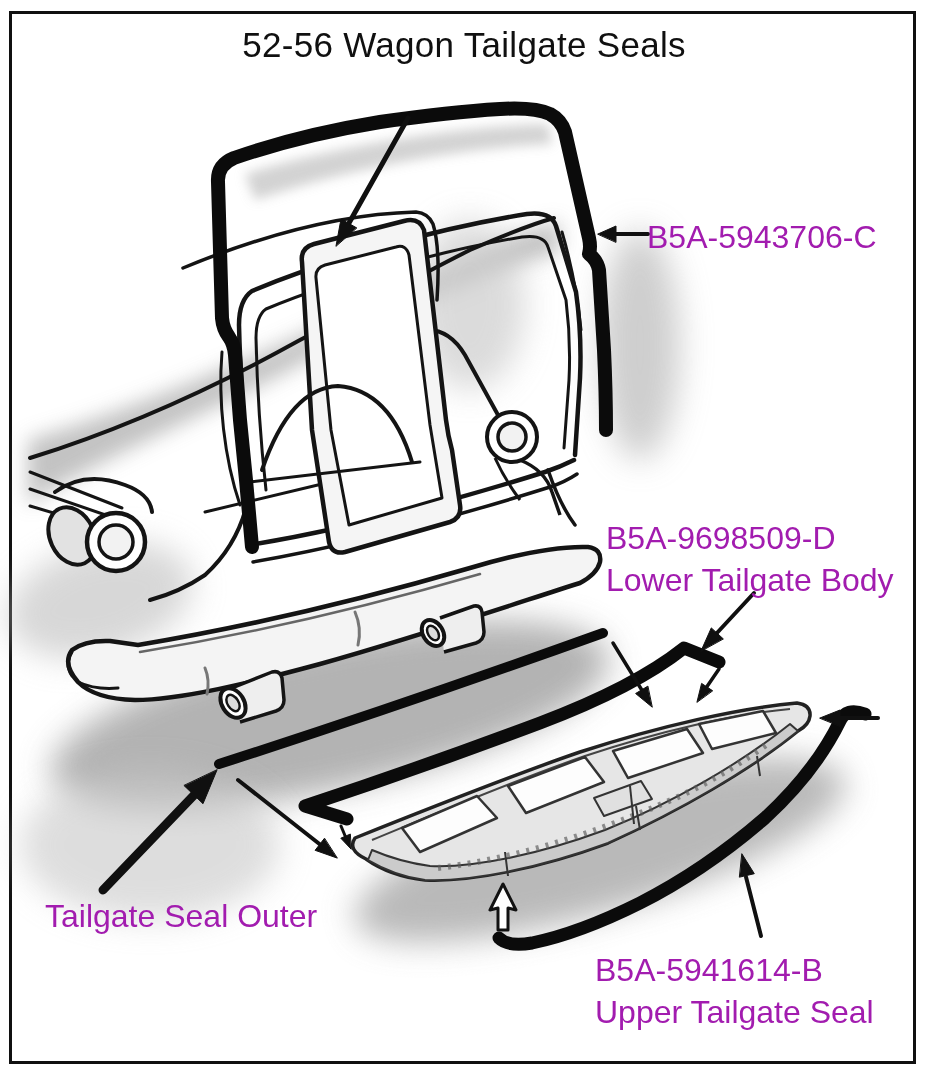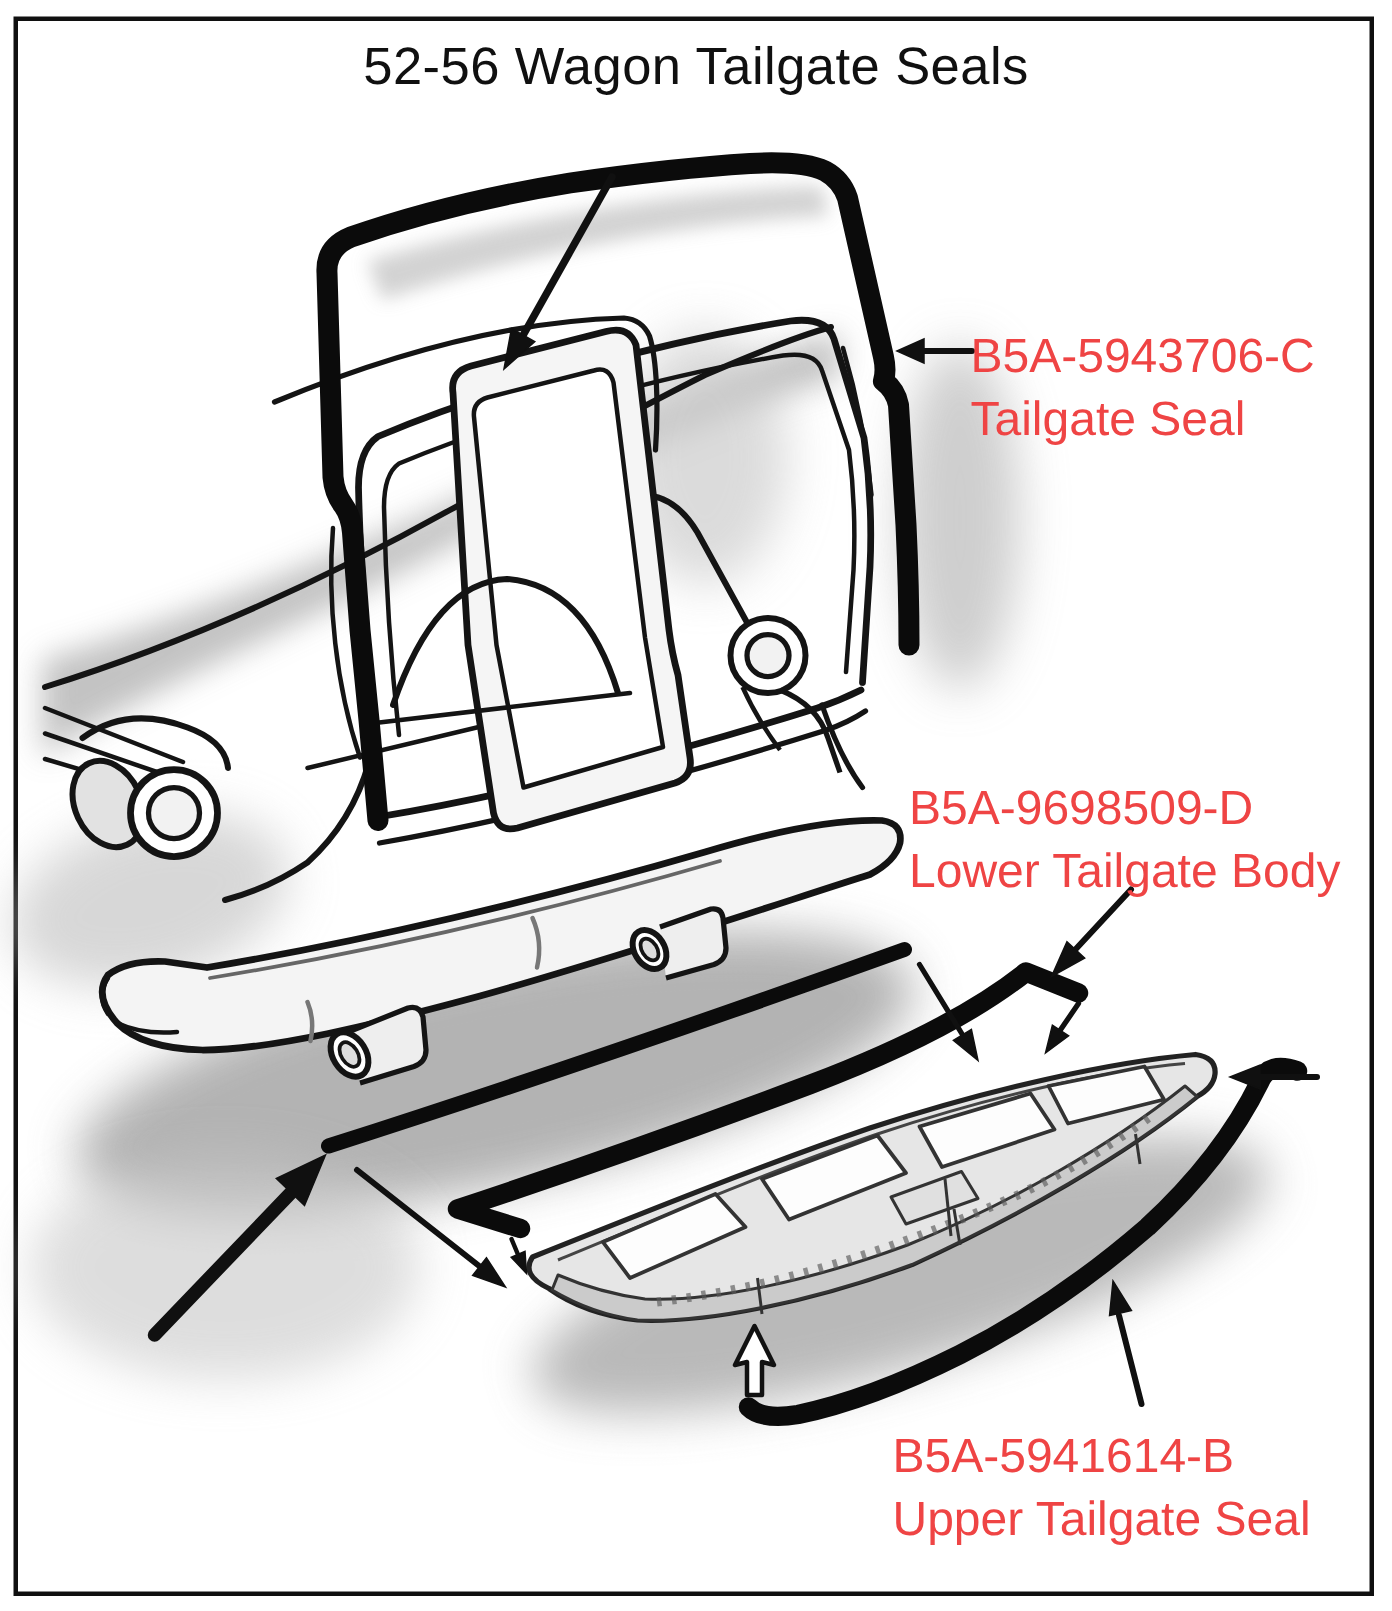--- a/index.html
+++ b/index.html
@@ -2,21 +2,21 @@
 <html><head>
 <meta charset="utf-8">
 <style>
   html,body{margin:0;padding:0;background:#ffffff;}
   body{width:928px;height:1074px;font-family:"Liberation Sans",sans-serif;overflow:hidden;}
   .page{position:relative;width:928px;height:1074px;background:#ffffff;overflow:hidden;text-decoration:underline;}
   .frame{position:absolute;left:9px;top:11px;width:901px;height:1047px;border:3px solid #101010;}
   .title{position:absolute;left:0;top:25px;width:928px;text-align:center;
          font-size:35px;color:#101010;letter-spacing:.3px;}
   .art{position:absolute;left:0;top:0;width:928px;height:1074px;}
-  .callout{position:absolute;color:#ef4444;font-size:32px;line-height:42px;white-space:nowrap;}
+  .callout{position:absolute;color:#a21caf;font-size:32px;line-height:42px;white-space:nowrap;}
   .callout span{display:block;}
   #co-body{left:647px;top:216px;}
   #co-lower{left:606px;top:517px;}
   #co-outer{left:45px;top:895px;}
   #co-upper{left:595px;top:949px;}
 </style>
 </head>
 <body>
 
 <div class="page">
@@ -181,29 +181,29 @@
       <g>
         <line x1="103" y1="890" x2="197" y2="792" stroke-width="9"></line>
         <polygon points="217,770 203,803.7 184.2,785.7" stroke-width="1"></polygon>
       </g>
       <polygon points="503,884 490,910 498,908 498,930 508,930 508,908 516,910" fill="#ffffff" stroke="#111111" stroke-width="3" stroke-linejoin="round"></polygon>
     </g>
   </svg>
 
   <div class="callout" id="co-body">
     <span>B5A-5943706-C</span>
-    <span>Tailgate Seal</span>
   </div>
 
   <div class="callout" id="co-lower">
     <span>B5A-9698509-D</span>
     <span>Lower Tailgate Body</span>
   </div>
 
   <div class="callout" id="co-outer">
+    <span>Tailgate Seal Outer</span>
   </div>
 
   <div class="callout" id="co-upper">
     <span>B5A-5941614-B</span>
     <span>Upper Tailgate Seal</span>
   </div>
 
 </div>
 
 </body></html>

